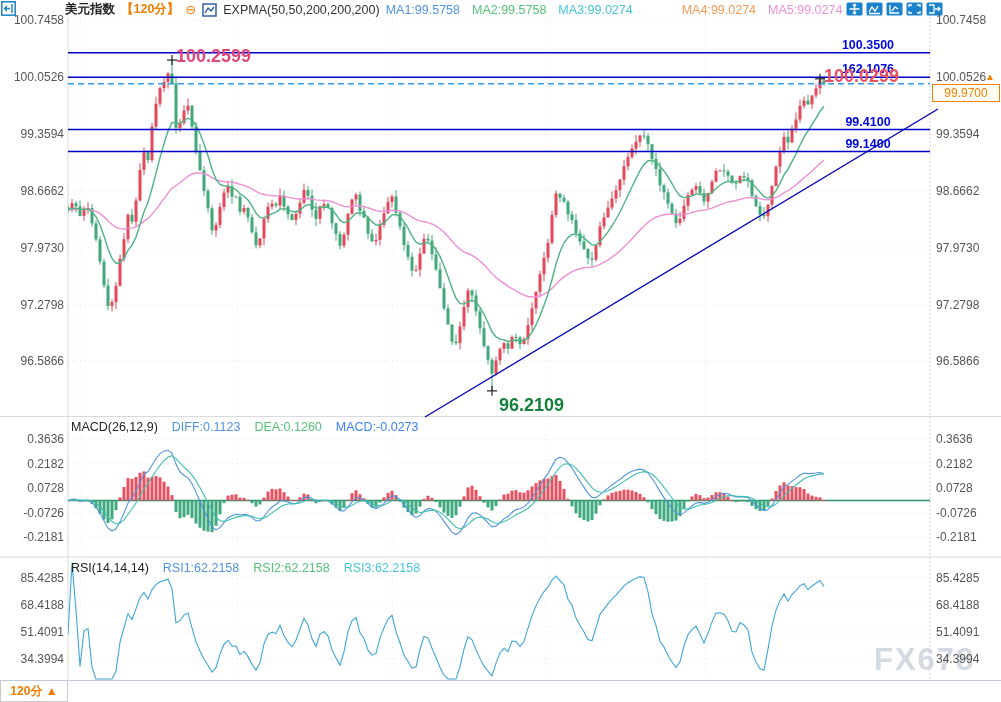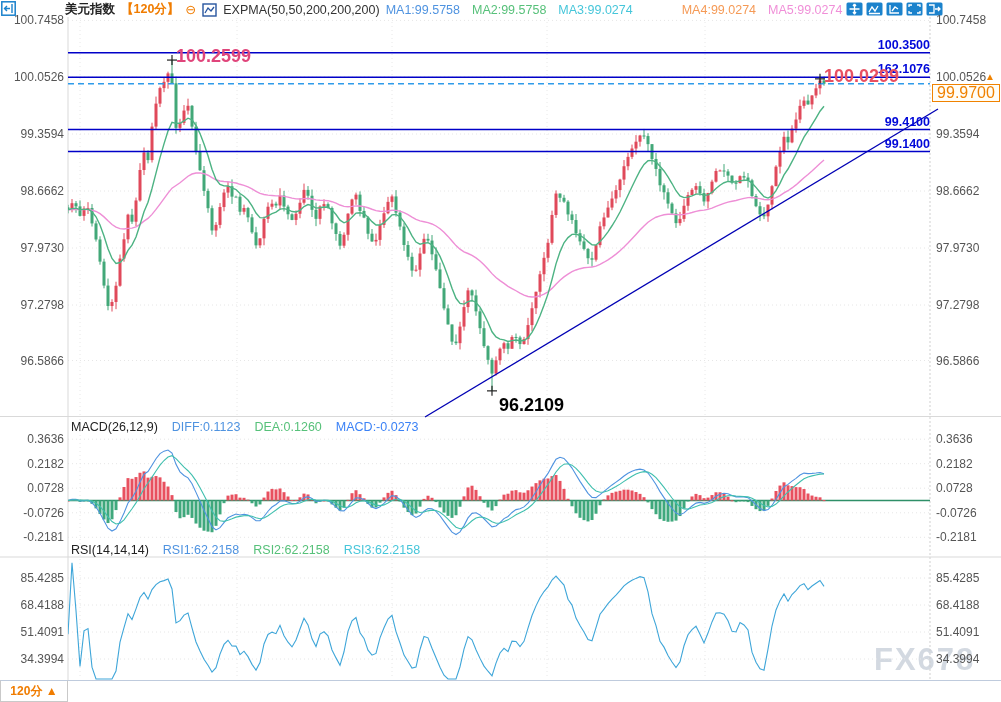--- a/index.html
+++ b/index.html
@@ -13,33 +13,33 @@
   .t-period{font-weight:bold;color:#f07c00;font-size:12.5px;}
   .t-minus{color:#f07c00;font-size:13px;line-height:13px;}
   .t-ind{color:#333;font-size:12.5px;}
   .ma-item{font-size:12.5px;}
   #toolbar{position:absolute;left:846px;top:2px;display:flex;gap:3px;}
   .tb-icon{width:17px;height:14px;display:block;}
   
   .axis-label{position:absolute;color:#555;font-size:12px;white-space:nowrap;}
   .axis-left{left:2px;width:62px;text-align:right;}
   .axis-right{left:936px;text-align:left;}
-  .lvl-label{position:absolute;left:806px;width:124px;text-align:right;color:#0008d9;
+  .lvl-label{position:absolute;left:806px;width:124px;text-align:center;color:#0008d9;
              font-weight:bold;font-size:12.5px;}
   .ann{position:absolute;font-weight:bold;font-size:18px;white-space:nowrap;}
   #ann-peak{left:176px;top:46px;}
   #ann-recent{left:824px;top:66px;}
   #ann-low{left:499px;top:395px;}
   #price-tag{position:absolute;left:932px;top:84px;width:66px;height:16px;border:1px solid #f08200;
-             color:#f08200;font-size:16px;text-align:center;line-height:16px;background:#fffdf6;}
+             color:#f08200;font-size:12px;text-align:center;line-height:16px;background:#fffdf6;}
   #tag-arrow{position:absolute;left:985px;top:71px;color:#f08200;font-size:10px;}
   
   .panel-hdr{position:absolute;left:71px;display:flex;gap:14px;white-space:nowrap;font-size:12.5px;}
   #macd-hdr{top:420px;}
-  #rsi-hdr{top:543px;}
+  #rsi-hdr{top:561px;}
   .ph-title{color:#222;}
   
   #bottom{position:absolute;left:0;top:680px;width:1001px;height:22px;background:#fff;border-top:1px solid #bfcbdd;box-sizing:border-box;}
   #period-box{position:absolute;left:0;top:680px;width:68px;height:22px;border:1px solid #c9c9c9;border-top:1px solid #bfcbdd;
               box-sizing:border-box;color:#f07c00;font-weight:bold;text-align:center;line-height:20px;font-size:12px;background:#fff;cursor:pointer;}
   .date-label{position:absolute;top:684px;color:#222;font-weight:bold;font-size:12px;}
   #watermark{position:absolute;left:874px;top:642px;font-size:31px;color:#ccd3dc;letter-spacing:2px;font-weight:bold;opacity:0.85;}
   #dock-icon{position:absolute;left:1px;top:1px;width:15px;height:15px;}
 </style>
 </head>
@@ -784,21 +784,21 @@
       <div class="lvl-label" style="top: 136.559px;">99.1400</div>
       <div class="date-label" style="left: 84px;">07/19</div>
       <div class="date-label" style="left: 241px;">08/12</div>
       <div class="date-label" style="left: 396px;">09/03</div>
       <div class="date-label" style="left: 551px;">09/25</div>
       <div class="date-label" style="left: 709px;">10/17</div>
     </div>
 
   <div id="ann-peak" class="ann" style="color: rgb(224, 69, 123);">100.2599</div>
   <div id="ann-recent" class="ann" style="color: rgb(232, 80, 98);">100.0299</div>
-  <div id="ann-low" class="ann" style="color: #000000;">96.2109</div>
+  <div id="ann-low" class="ann" style="color: #15803d;">96.2109</div>
 
   <div id="price-tag">99.9700</div>
   <div id="tag-arrow">▲</div>
 
   <div id="macd-hdr" class="panel-hdr">
     <span class="ph-title">MACD(26,12,9)</span>
     <span style="color:#4f93e0">DIFF:0.1123</span>
     <span style="color:#57c17a">DEA:0.1260</span>
     <span style="color:#3b82f6">MACD:-0.0273</span>
   </div>

